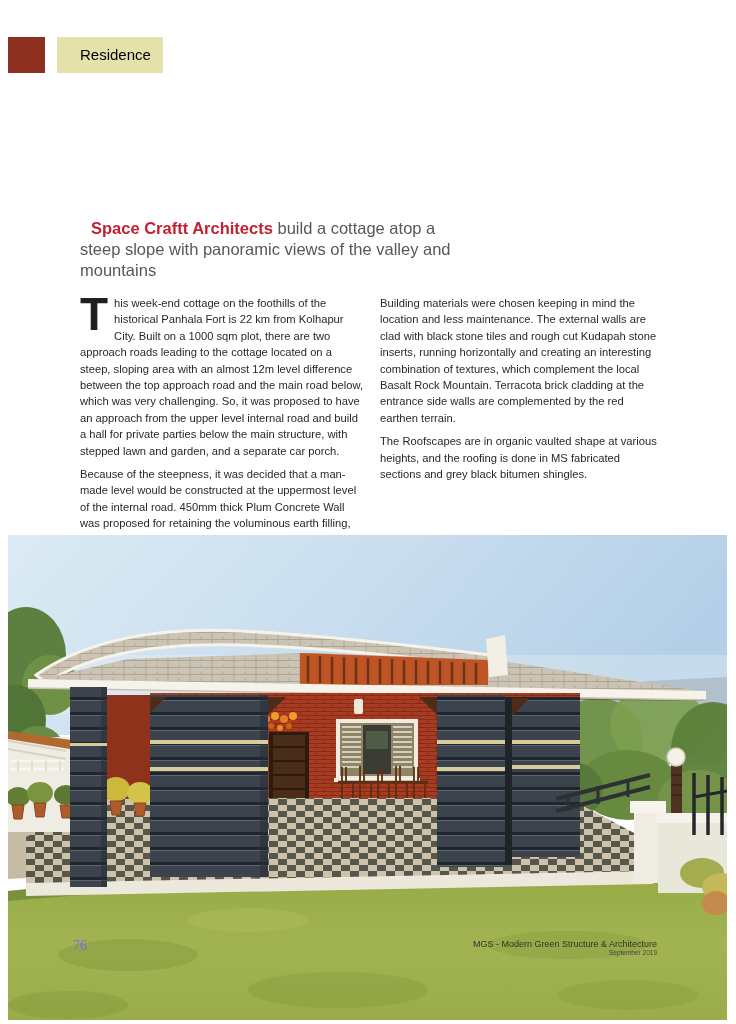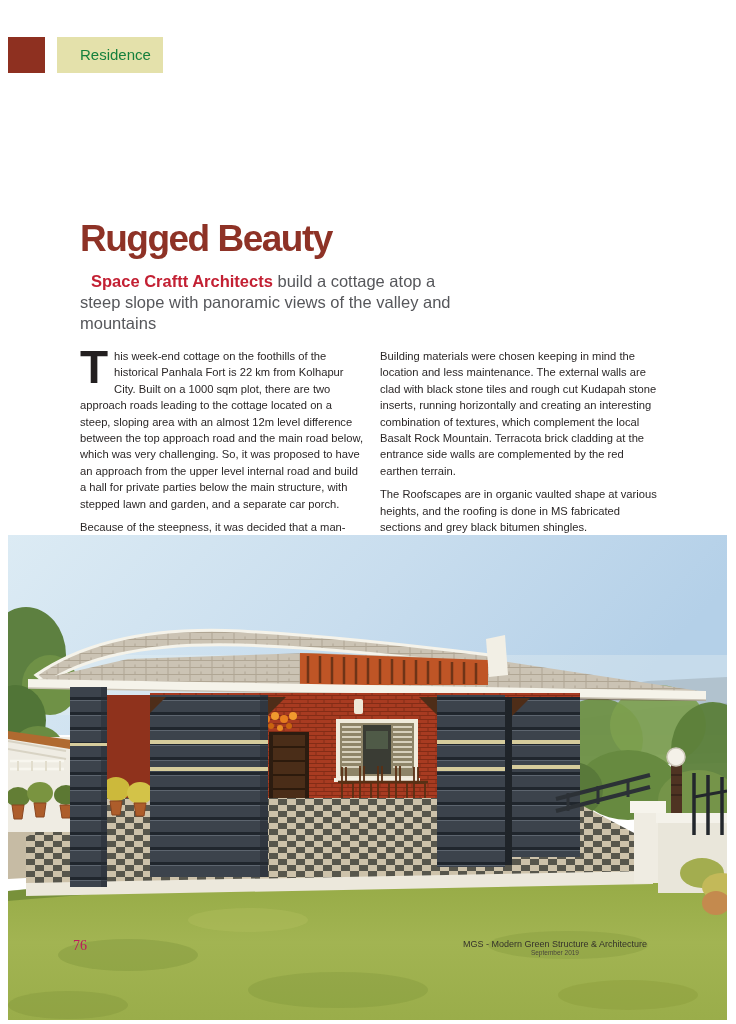--- a/index.html
+++ b/index.html
@@ -1,53 +1,52 @@
 <!DOCTYPE html>
 <html><head>
 <meta charset="utf-8">
 <style>
   html,body{margin:0;padding:0;background:#e8e8e8;}
   .page{position:relative;width:736px;height:1024px;background:#ffffff;overflow:hidden;
         font-family:"Liberation Sans",sans-serif;color:#2b2727;}
   
   .tag-square{position:absolute;left:8px;top:37px;width:37px;height:36px;background:#8e3020;}
   .tag{position:absolute;left:57px;top:37px;width:106px;height:36px;background:#e4e1ab;}
-  .tag span{display:block;padding-left:23px;line-height:36px;font-size:15px;color:#15803d;}
+  .tag span{display:block;padding-left:23px;line-height:36px;font-size:15px;color:#000000;}
   
   .article{position:absolute;left:80px;top:218px;width:584px;}
   .article h1{margin:0 0 11px 0;font-size:37px;font-weight:bold;letter-spacing:-1.5px;
               color:#8e3226;font-family:"Liberation Sans",sans-serif;}
   .byline{margin:0 0 14px 0;width:380px;font-size:16.5px;line-height:21px;color:#56575b;}
   .byline strong{color:#c32033;font-weight:bold;margin-left:11px;}
   .cols{display:flex;gap:16px;}
   .col{width:284px;font-size:11.2px;line-height:16.4px;color:#2b2727;}
   .col p{margin:0 0 7px 0;}
   .dropcap{float:left;font-size:46px;line-height:37px;font-weight:bold;color:#231f20;
            padding:1px 6px 0 0;}
   
   .photo{position:absolute;left:8px;top:535px;width:719px;height:485px;margin:0;overflow:hidden;}
   .photo svg{display:block;}
   .pagenum{position:absolute;left:65px;top:403px;font-family:"Liberation Serif",serif;
-           font-size:14px;color:#be185d;}
-  .credit{position:absolute;right:80px;top:404px;text-align:center;color:#35322a;}
+           font-size:14px;color:#8b5cf6;}
+  .credit{position:absolute;right:70px;top:404px;text-align:right;color:#35322a;}
   .credit .pub{font-size:9px;line-height:10px;}
   .credit .date{font-size:6.5px;line-height:8px;color:#4a463c;}
 </style>
 </head>
 <body>
 
 <div class="page">
 
   <div class="tag-square"></div>
   <div class="tag">
     <span>Residence</span>
   </div>
 
   <section class="article">
-    <h1>Rugged Beauty</h1>
     <p class="byline"><strong>Space Craftt Architects</strong><span> build a cottage atop a steep slope with panoramic views of the valley and mountains</span></p>
     <div class="cols">
       <div class="col">
         <p><span class="dropcap">T</span><span>his week-end cottage on the foothills of the historical Panhala Fort is 22 km from Kolhapur City. Built on a 1000 sqm plot, there are two approach roads leading to the cottage located on a steep, sloping area with an almost 12m level difference between the top approach road and the main road below, which was very challenging. So, it was proposed to have an approach from the upper level internal road and build a hall for private parties below the main structure, with stepped lawn and garden, and a separate car porch.</span></p>
         <p>Because of the steepness, it was decided that a man-made level would be constructed at the uppermost level of the internal road. 450mm thick Plum Concrete Wall was proposed for retaining the voluminous earth filling, and rubble stones were</p>
       </div>
       <div class="col">
         <p>Building materials were chosen keeping in mind the location and less maintenance. The external walls are clad with black stone tiles and rough cut Kudapah stone inserts, running horizontally and creating an interesting combination of textures, which complement the local Basalt Rock Mountain. Terracota brick cladding at the entrance side walls are complemented by the red earthen terrain.</p>
         <p>The Roofscapes are in organic vaulted shape at various heights, and the roofing is done in MS fabricated sections and grey black bitumen shingles.</p>
       </div>

